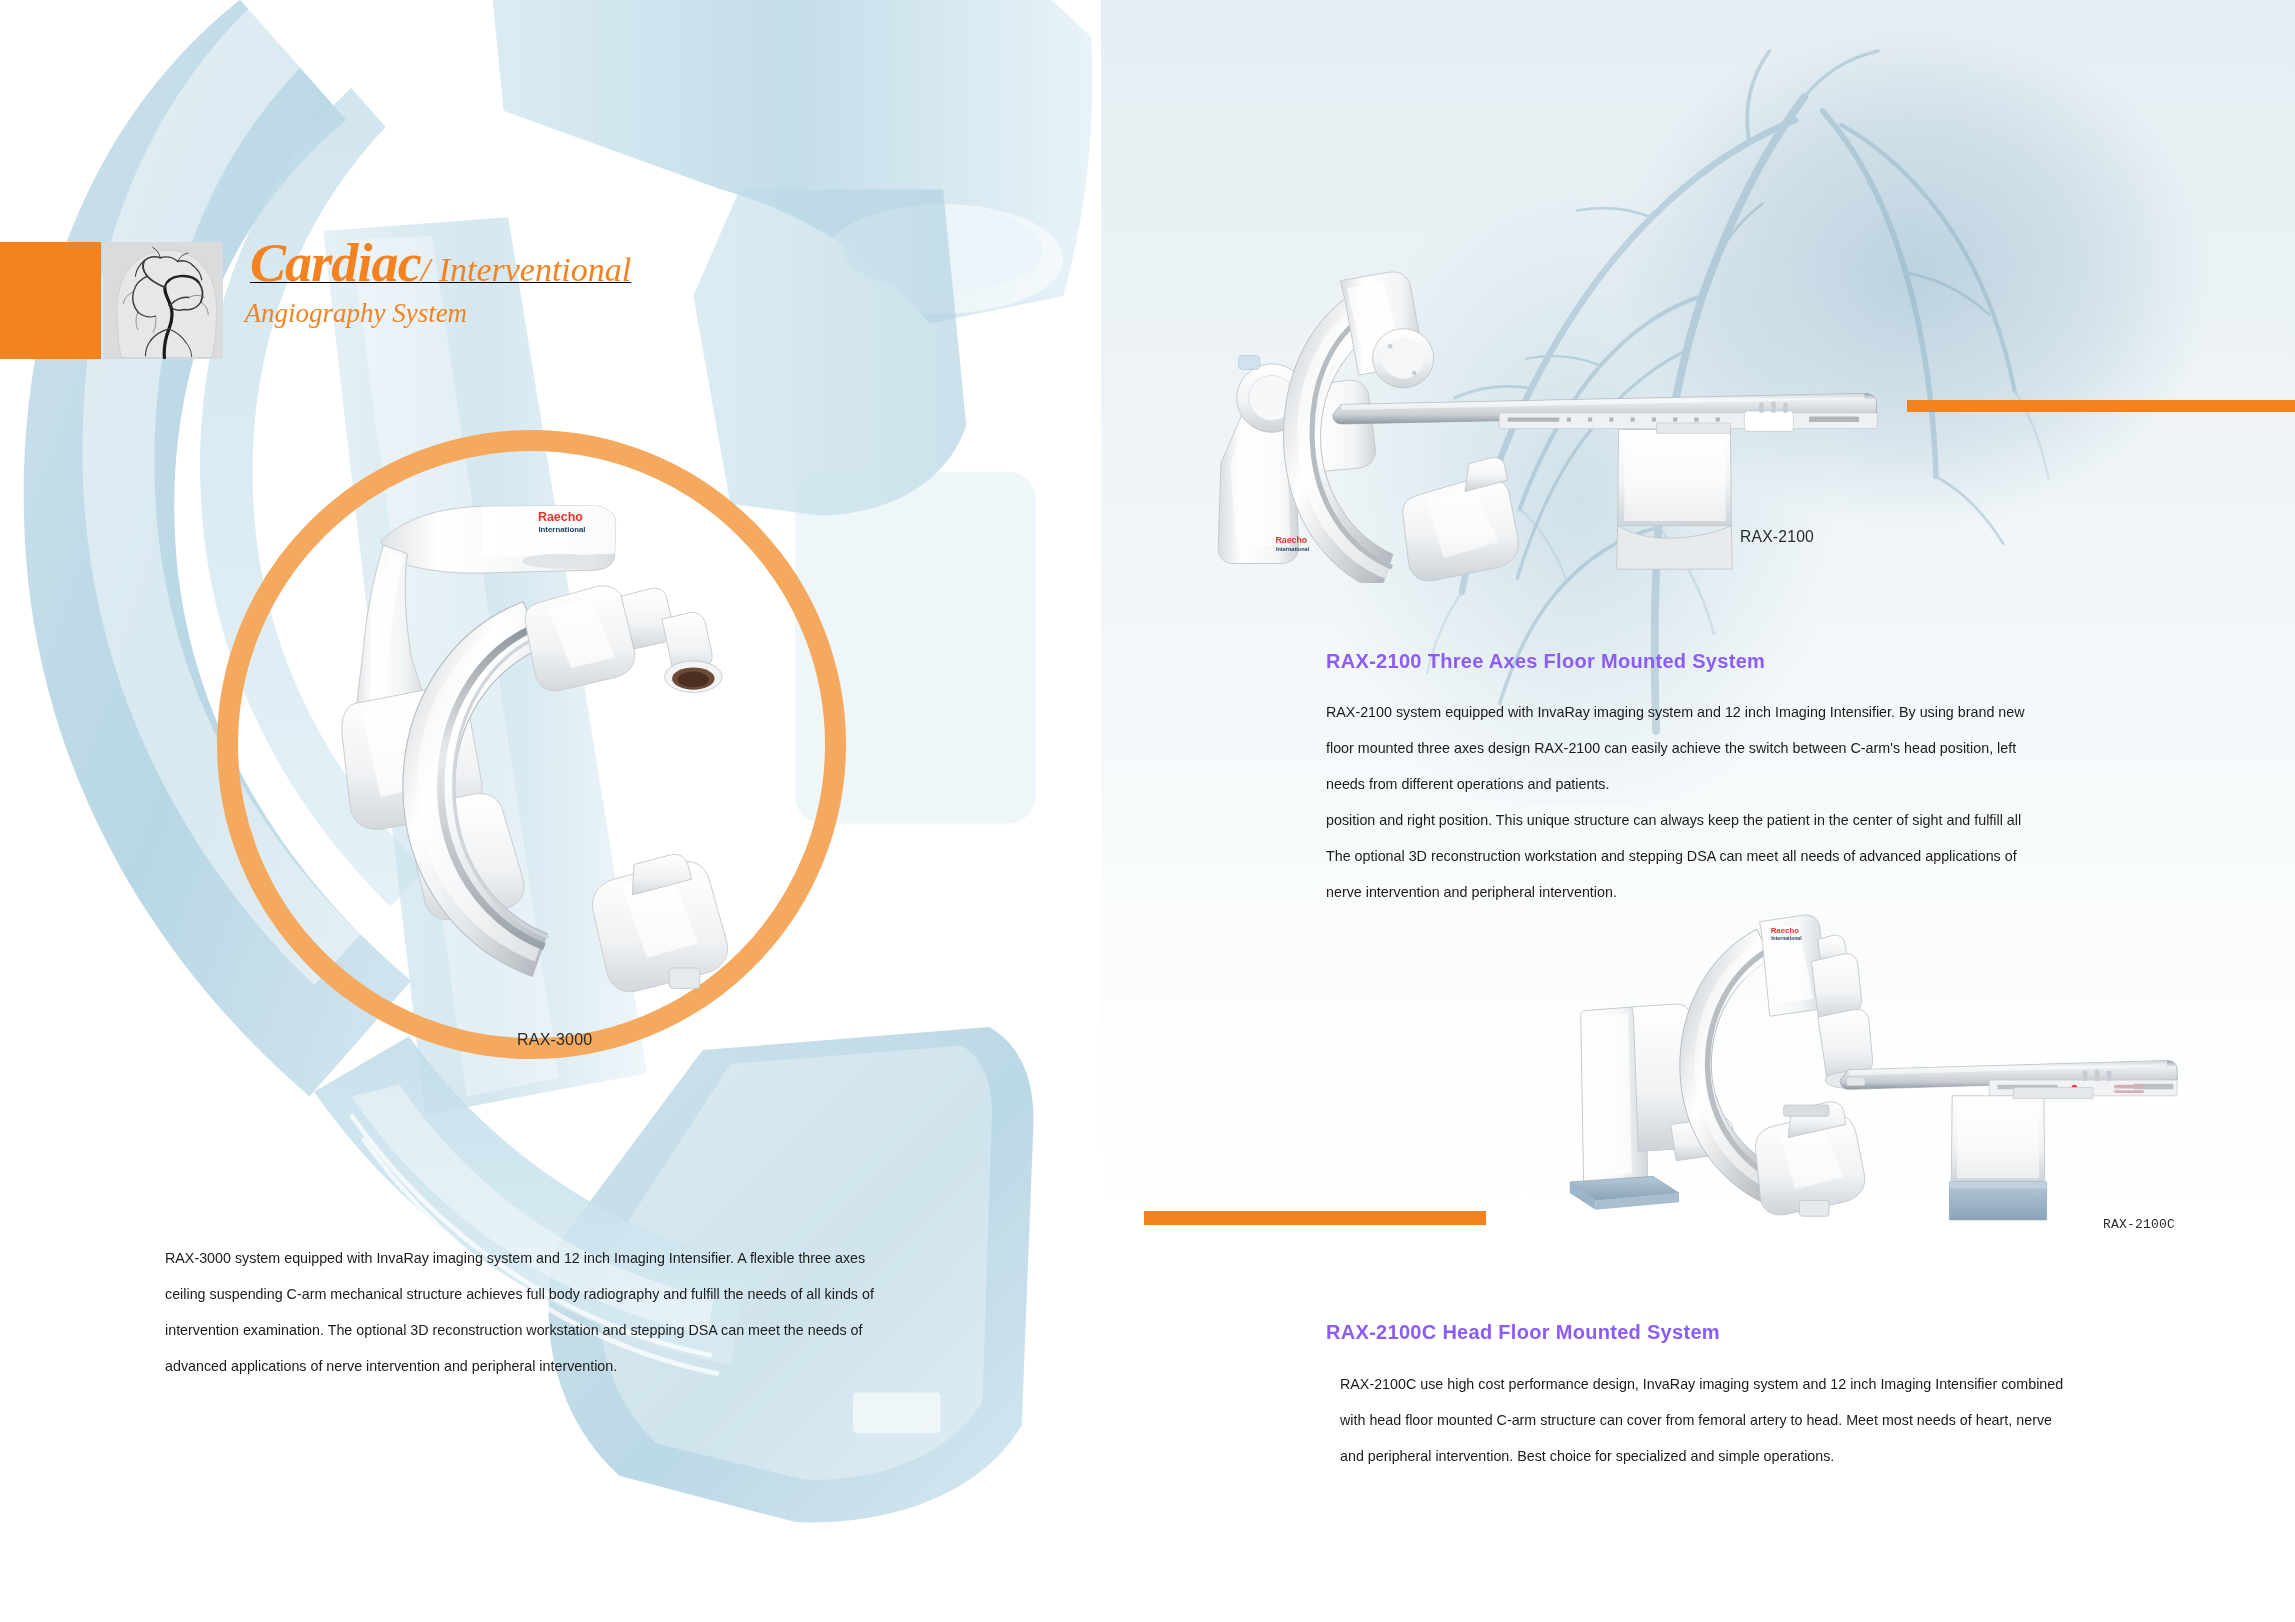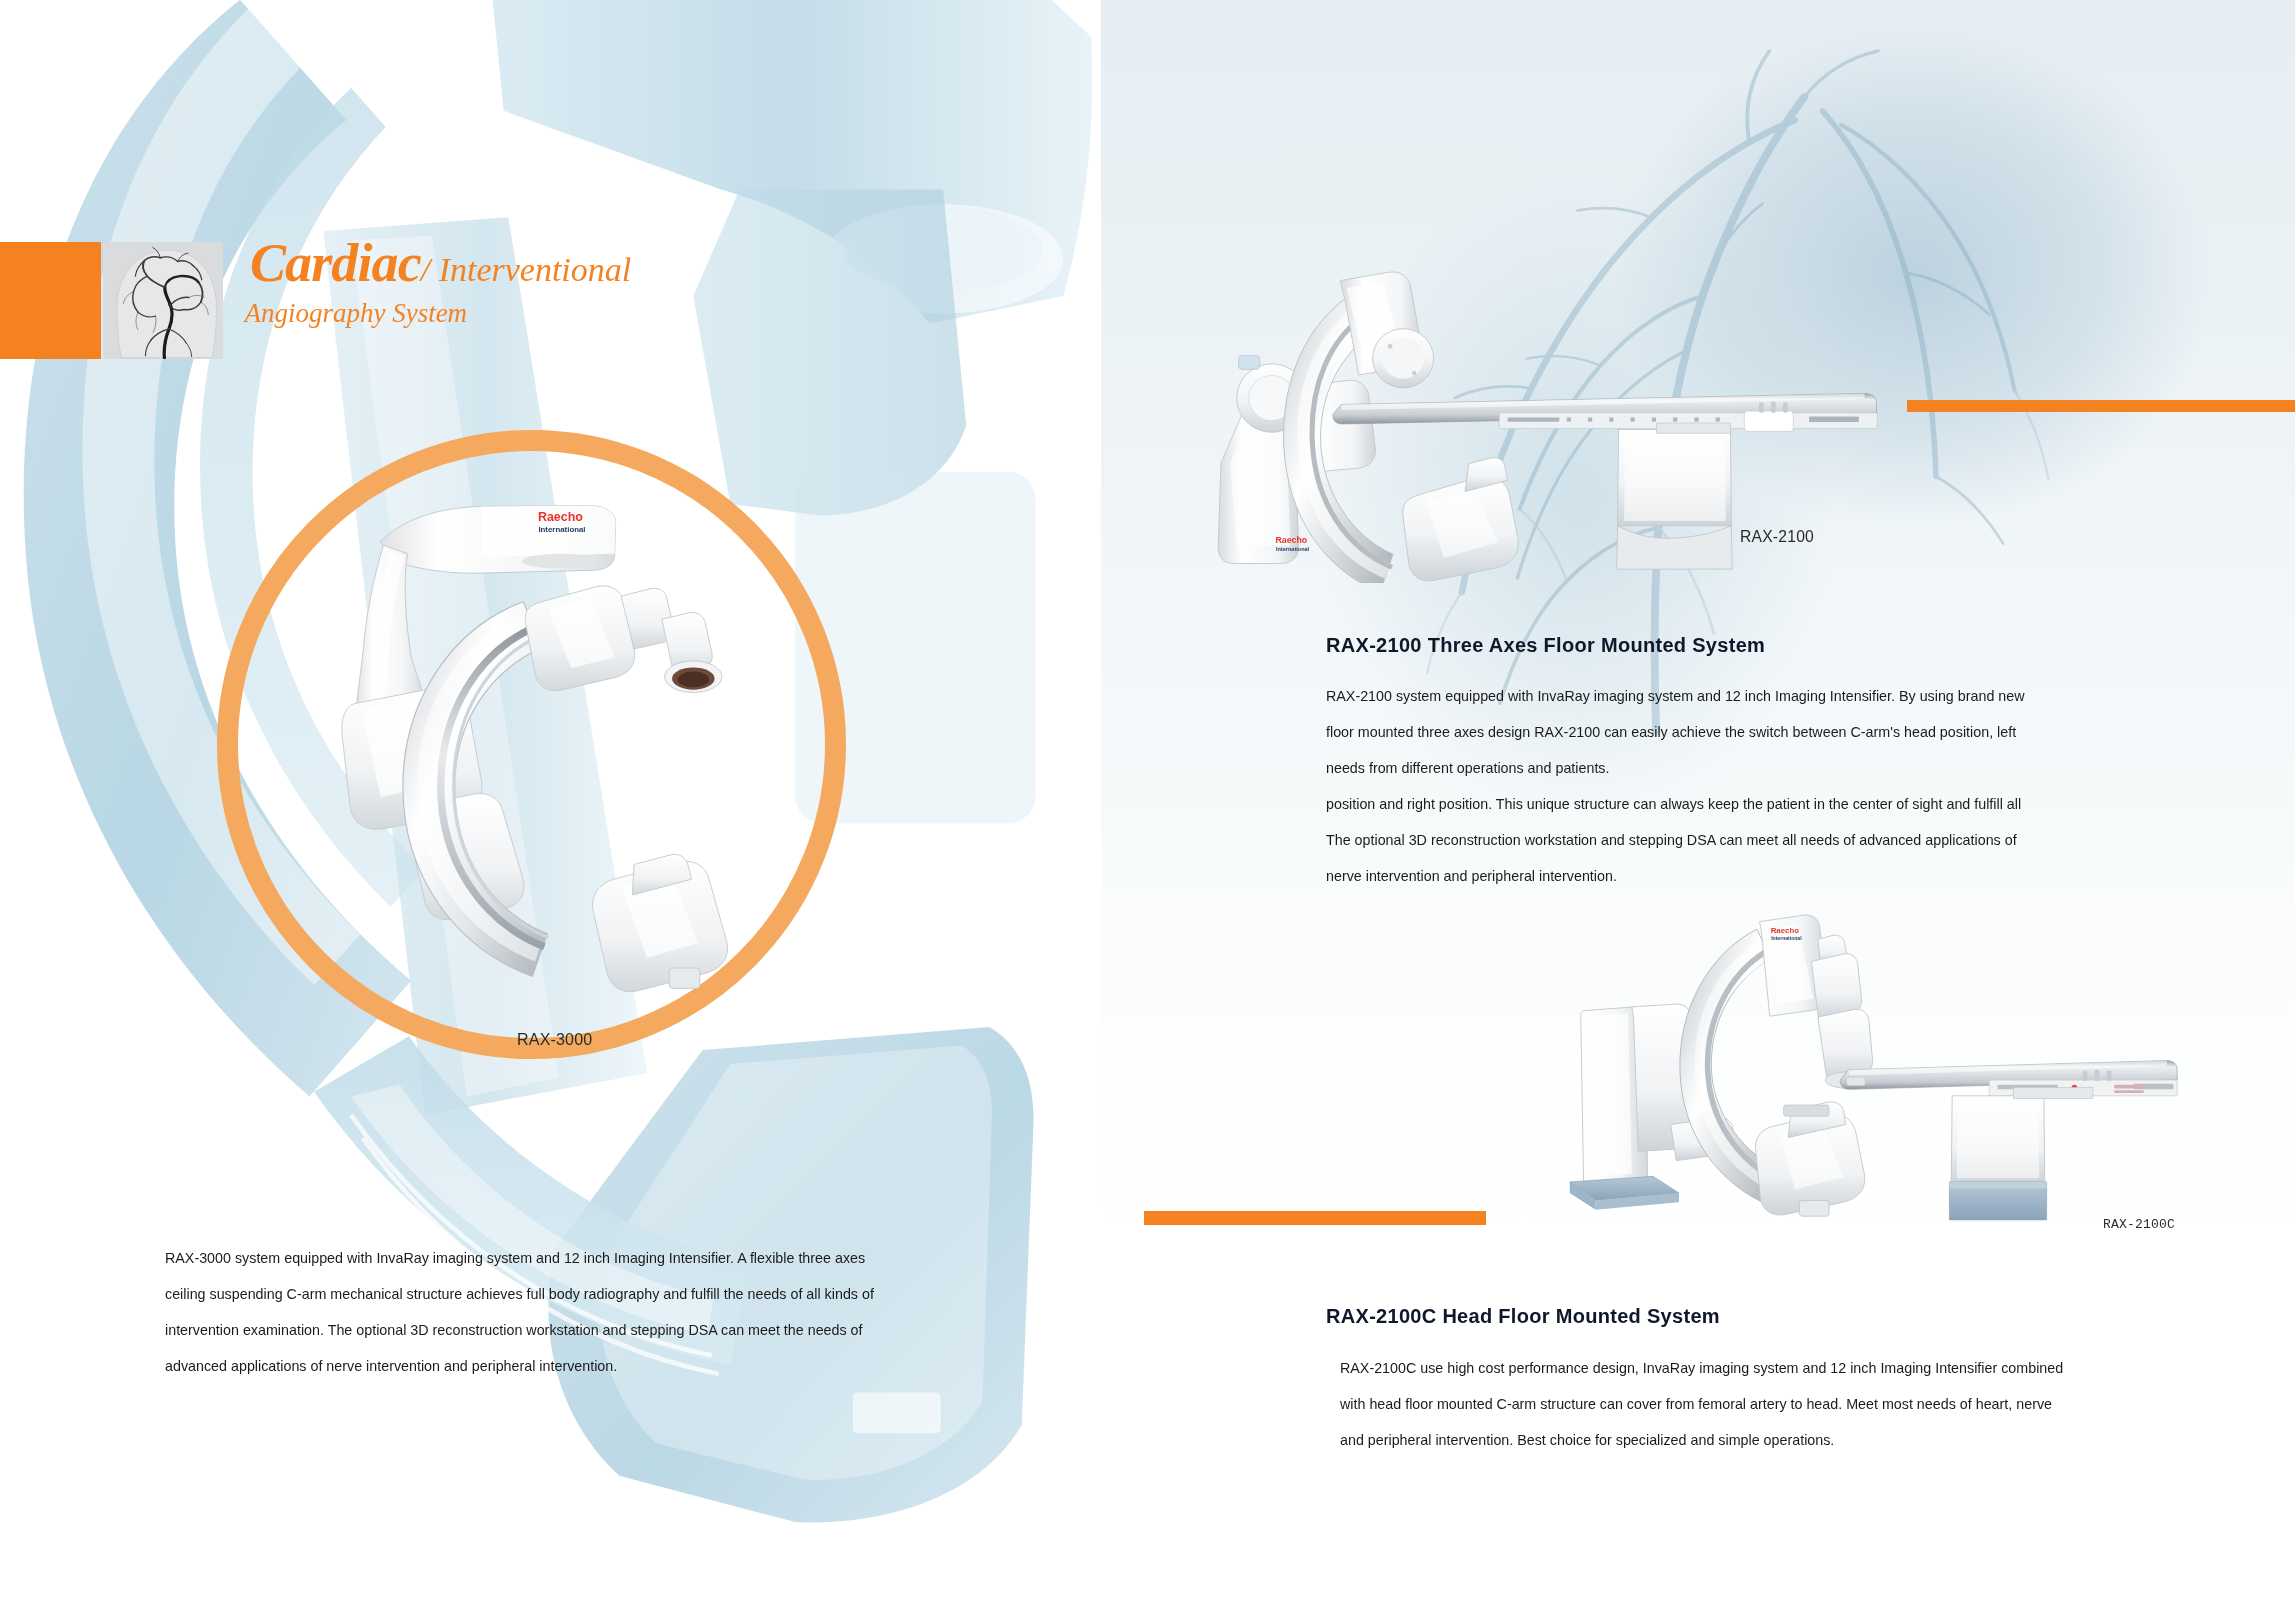--- a/index.html
+++ b/index.html
@@ -67,20 +67,21 @@
   }
 
   #title-block {
     position: absolute;
     left: 250px; top: 236px;
     width: 787px; height: 139px;
   }
   .title-line1 {
     white-space: nowrap;
     line-height: 1;
+    text-decoration: underline;
   }
   .t-cardiac {
     font-family: "Liberation Serif", "DejaVu Serif", serif;
     font-weight: bold;
     font-style: italic;
     font-size: 54px;
     color: #F58220;
     letter-spacing: -0.9px;
   }
   .t-slash-sub {
@@ -156,23 +157,24 @@
     letter-spacing: 0.2px;
   }
 
   
   .section { position: absolute; }
 
   .section-title {
     font-family: "Liberation Sans", sans-serif;
     font-weight: bold;
     font-size: 20px;
-    color: #0f172a;
+    color: #8b5cf6;
     letter-spacing: 0.3px;
     white-space: nowrap;
+    margin-top: 16px;
   }
   .section-body {
     font-family: "Liberation Sans", sans-serif;
     font-size: 14.3px;
     color: #1b1b1b;
     line-height: 36px;
   }
   .section-body p { margin: 0; }
 
   #sec-2100   { left: 1326px; top: 634px; width: 787px; }

